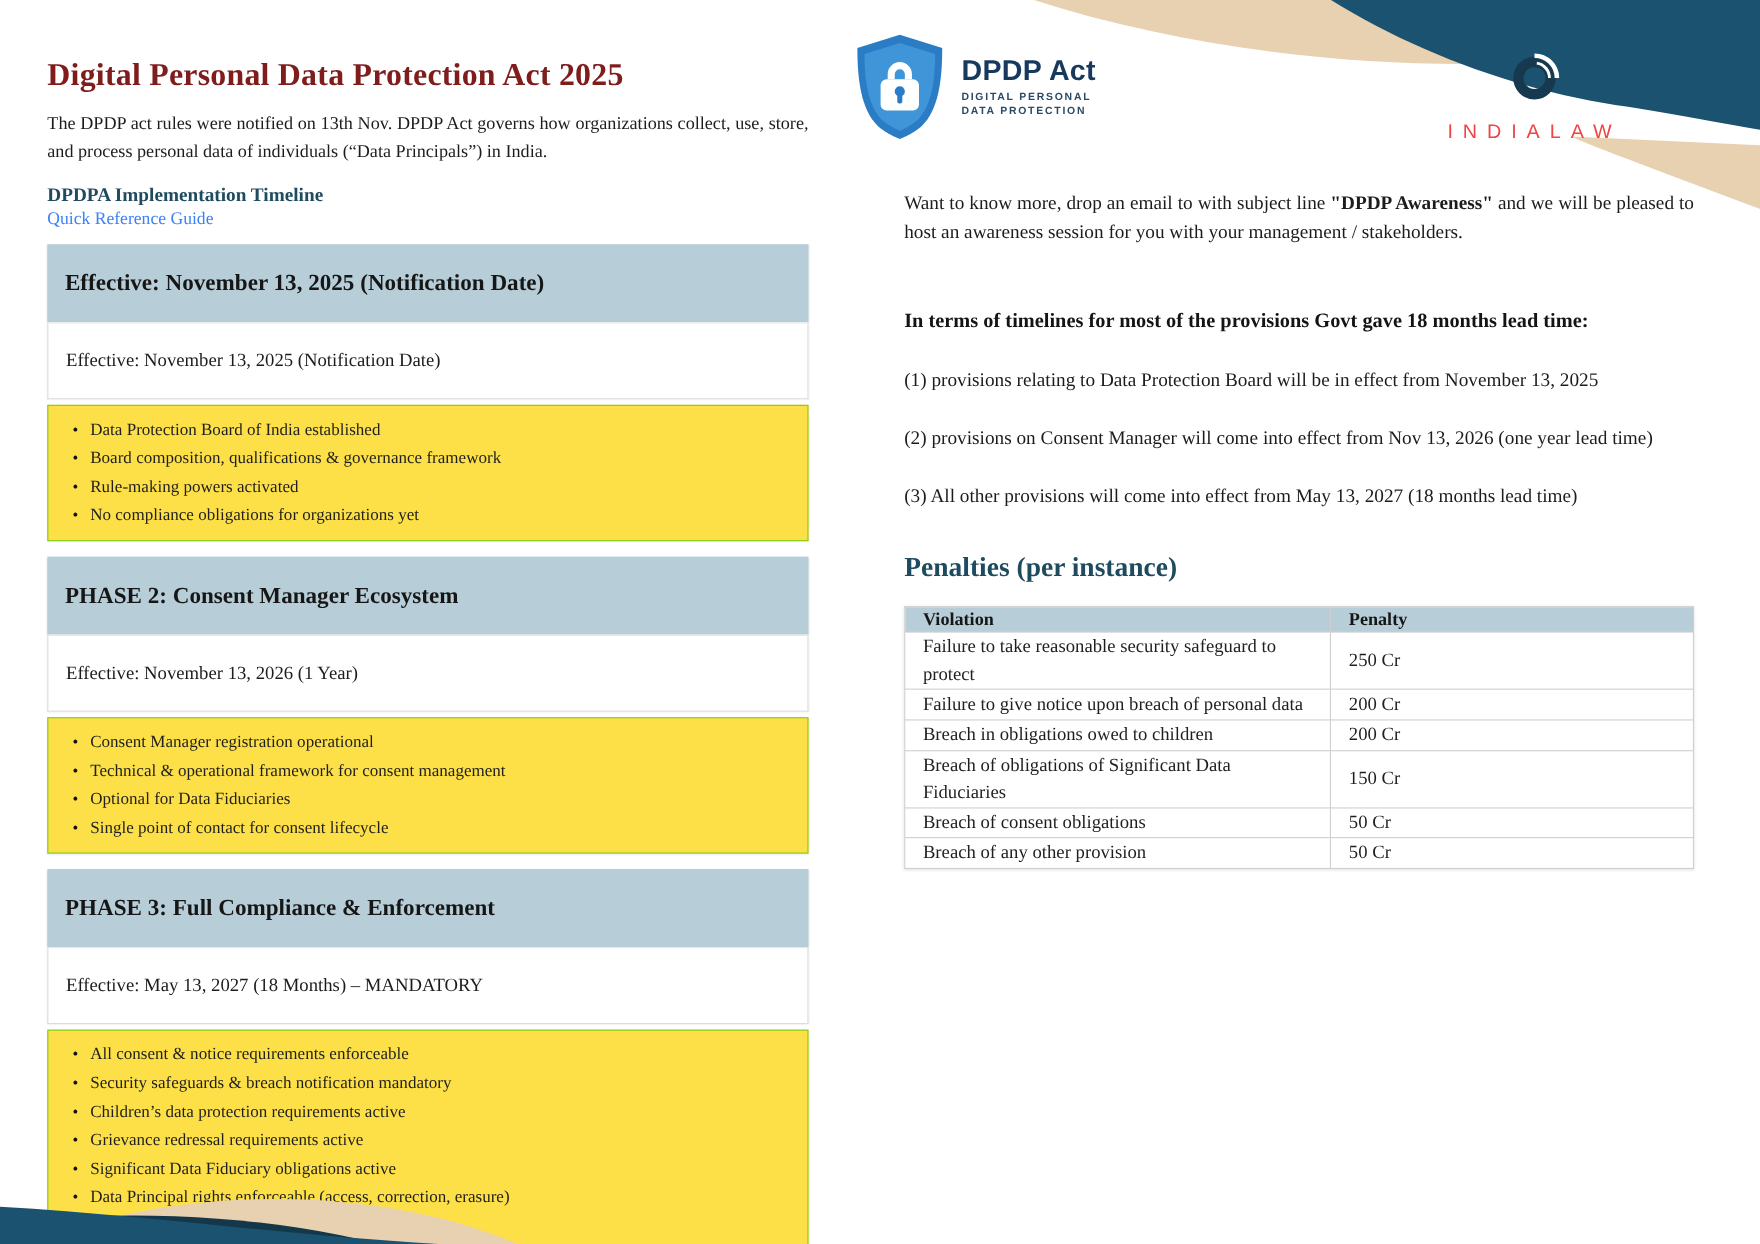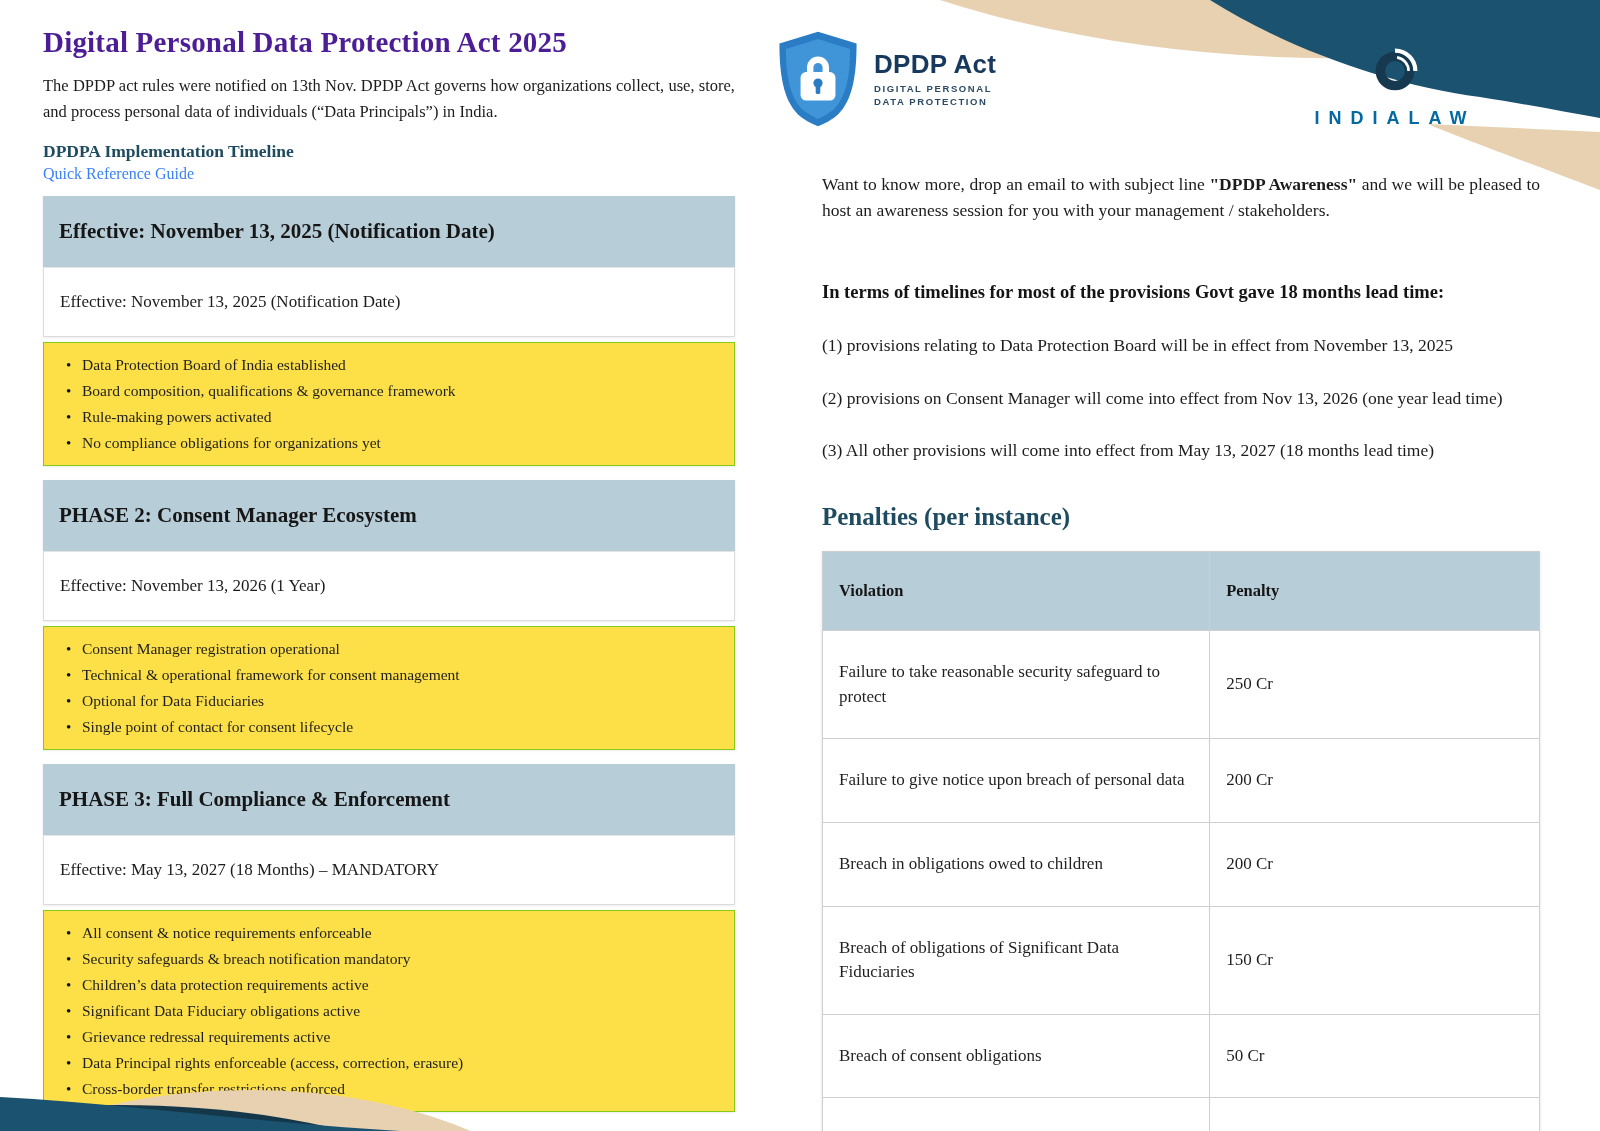--- a/index.html
+++ b/index.html
@@ -5,21 +5,21 @@
   * { margin:0; padding:0; box-sizing:border-box; }
   html,body { width:1600px; height:1131px; background:#fff; overflow:hidden;
               font-family:"Liberation Serif", serif; color:#1d1d1d; }
   .decor { position:absolute; pointer-events:none; }
   #decor-top-right { top:0; right:0; z-index:0; }
   #decor-bottom-left { bottom:0; left:0; z-index:3; }
   .content { position:relative; z-index:1; }
 
   
   .left-col { position:absolute; left:43px; top:0; width:692px; }
-  .doc-title { margin-top:26px; font-size:29px; font-weight:bold; color:#4c1d95; letter-spacing:.2px; }
+  .doc-title { margin-top:52px; font-size:29px; font-weight:bold; color:#7f1d1d; letter-spacing:.2px; }
   .intro { margin-top:14px; font-size:16.5px; line-height:1.55; text-align:justify; color:#1c1c1c; }
   .tl-heading { margin-top:17px; font-size:17.5px; font-weight:bold; color:#1e4b5f; }
   .tl-sub { margin-top:3px; font-size:16px; color:#3b82f6; }
 
   .timeline-card { margin-top:13px; }
   .phase-header { background:#b7cdd8; padding:23px 16px; font-size:21px; font-weight:bold;
                   color:#161616; box-shadow:0 1px 2px rgba(0,0,0,.12); }
   .phase-header.gap { margin-top:14px; }
   .phase-effective { border:1px solid #dcdcdc; border-top:1px solid #e4e4e4; background:#fff;
                      padding:24px 16px; font-size:17px; color:#1c1c1c; box-shadow:0 1px 2px rgba(0,0,0,.08); }
@@ -29,34 +29,34 @@
   .phase-bullets li { position:relative; padding-left:28px; font-size:15.5px; line-height:26px; color:#1f1f1f; }
   .phase-bullets li::before { content:"•"; position:absolute; left:12px; top:0; font-size:15px; color:#111; }
 
   
   .dpdp-logo { position:absolute; left:772px; top:28px; display:flex; align-items:center; }
   .dpdp-logo-text { margin-left:10px; font-family:"Liberation Sans", sans-serif; }
   .dpdp-logo-title { font-size:26px; font-weight:bold; color:#17395e; letter-spacing:.3px; }
   .dpdp-logo-sub { margin-top:3px; font-size:9.5px; font-weight:bold; color:#2a4a66; letter-spacing:1.6px; line-height:1.35; }
   .indialaw-logo { position:absolute; left:1290px; top:48px; width:210px; text-align:center; }
   .indialaw-text { margin-top:10px; font-family:"Liberation Sans", sans-serif; font-size:18px;
-                   color:#0369a1; letter-spacing:9px; font-weight:700; }
+                   color:#ef4444; letter-spacing:9px; font-weight:400; }
 
   
   .right-col { position:absolute; left:822px; top:171px; width:718px; }
   .contact-p { font-size:17.5px; line-height:1.5; text-align:justify; color:#1c1c1c; }
   .contact-p b { font-weight:bold; }
   .timelines-h { margin-top:55px; font-size:18.5px; font-weight:bold; line-height:1.5;
                  text-align:justify; color:#141414; }
   .provision { margin-top:26px; font-size:17.5px; line-height:1.5; text-align:justify; color:#1c1c1c; }
   .penalties-h { margin-top:40px; font-size:25px; font-weight:bold; color:#1e4b5f; }
 
   .penalties-table { margin-top:20px; width:100%; border-collapse:collapse;
                      box-shadow:0 1px 3px rgba(0,0,0,.12); }
-  .penalties-table th, .penalties-table td { border:1px solid #cfcfcf; padding:29px 16px;
+  .penalties-table th, .penalties-table td { border:1px solid #cfcfcf; padding:1px 16px;
                      text-align:left; vertical-align:middle; }
   .penalties-table th { background:#b7cdd8; font-size:16.5px; font-weight:bold; color:#161616; }
   .penalties-table td { background:#fff; font-size:17px; color:#1f1f1f; line-height:1.45; }
   .penalties-table .col-violation { width:54%; }
   .penalties-table .col-penalty { width:46%; }
 </style>
 </head>
 <body>
 
 <svg id="decor-top-right" class="decor" width="700" height="200" viewBox="0 0 700 200">
@@ -103,22 +103,22 @@
         </ul>
       </div>
 
       <div class="phase-header gap">PHASE 3: Full Compliance &amp; Enforcement</div>
       <div class="phase-effective">Effective: May 13, 2027 (18 Months) – MANDATORY</div>
       <div class="phase-bullets">
         <ul>
           <li>All consent &amp; notice requirements enforceable</li>
           <li>Security safeguards &amp; breach notification mandatory</li>
           <li>Children’s data protection requirements active</li>
+          <li>Grievance redressal requirements active</li>
           <li>Significant Data Fiduciary obligations active</li>
-          <li>Grievance redressal requirements active</li>
           <li>Data Principal rights enforceable (access, correction, erasure)</li>
           <li>Cross-border transfer restrictions enforced</li>
         </ul>
       </div>
 
     </div>
   </div>
 
   <div class="dpdp-logo">
     <svg width="92" height="101" viewBox="0 0 100 110">

